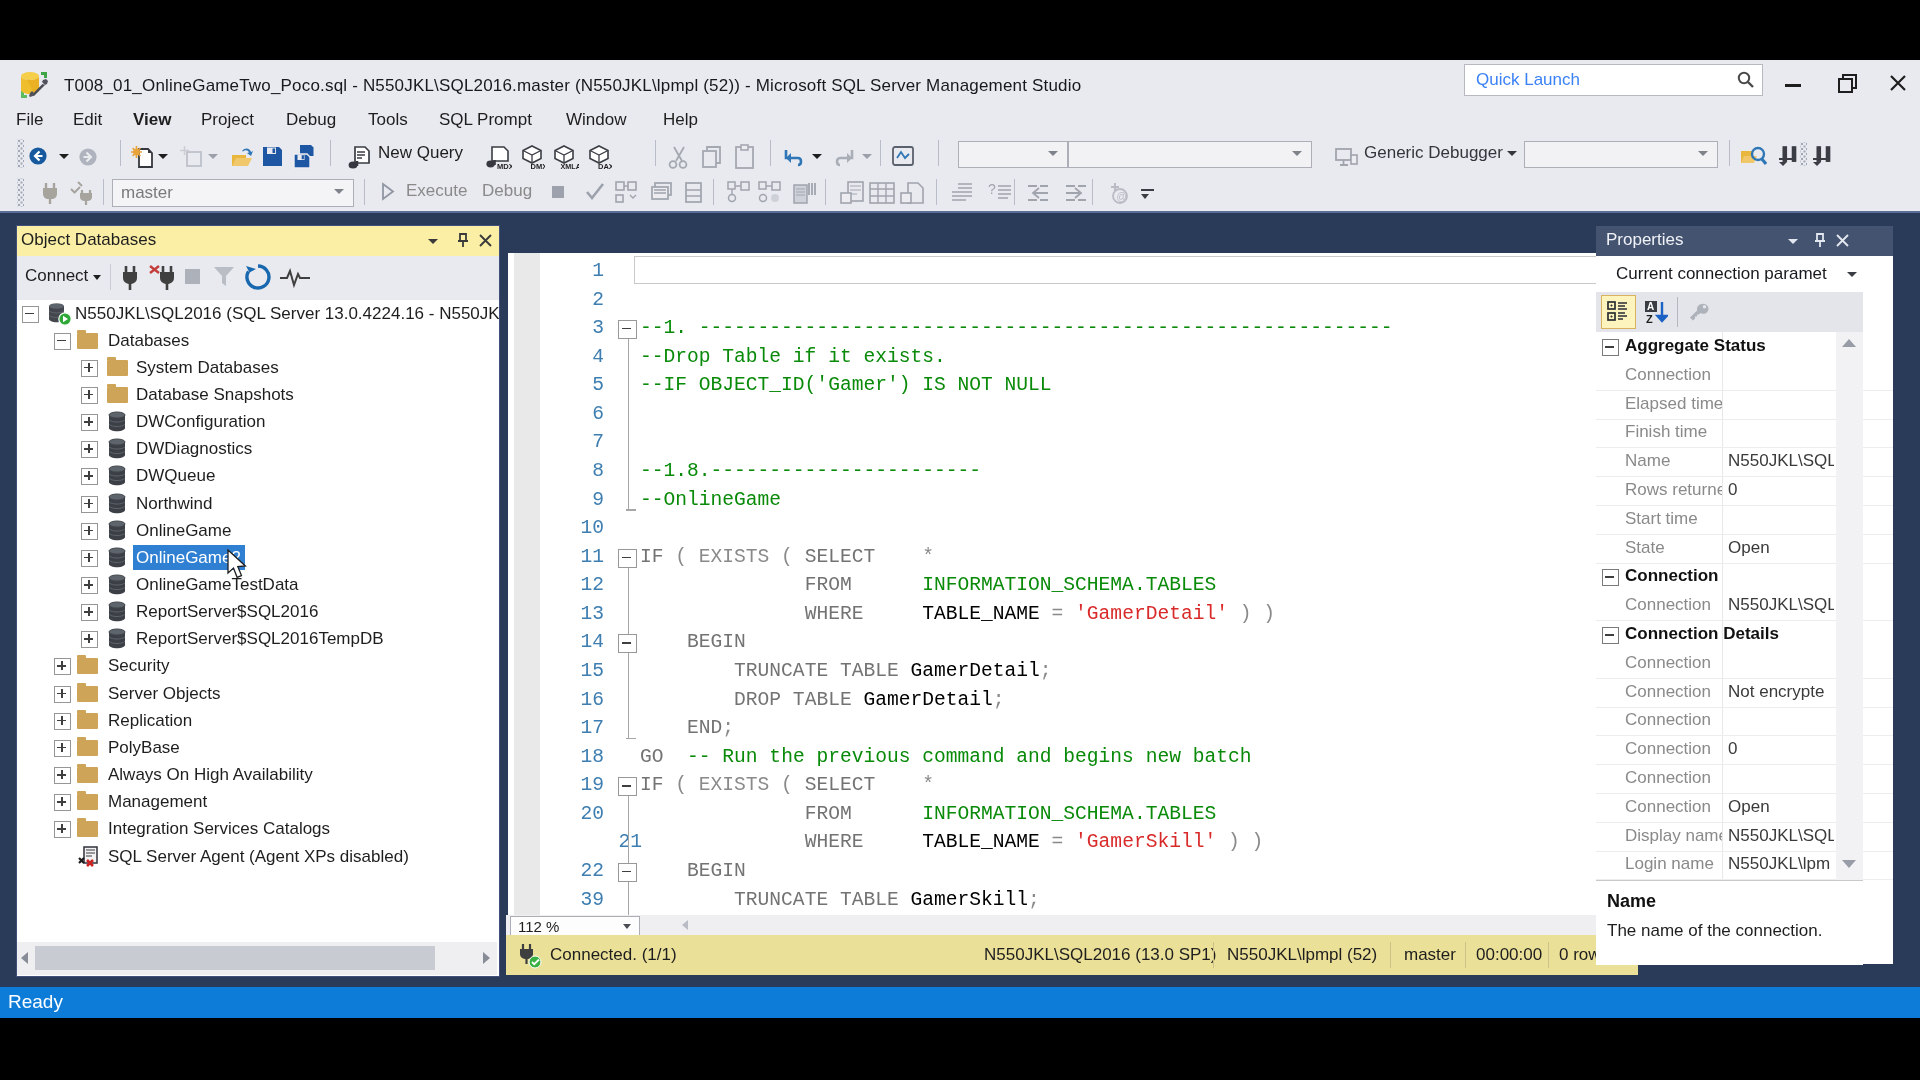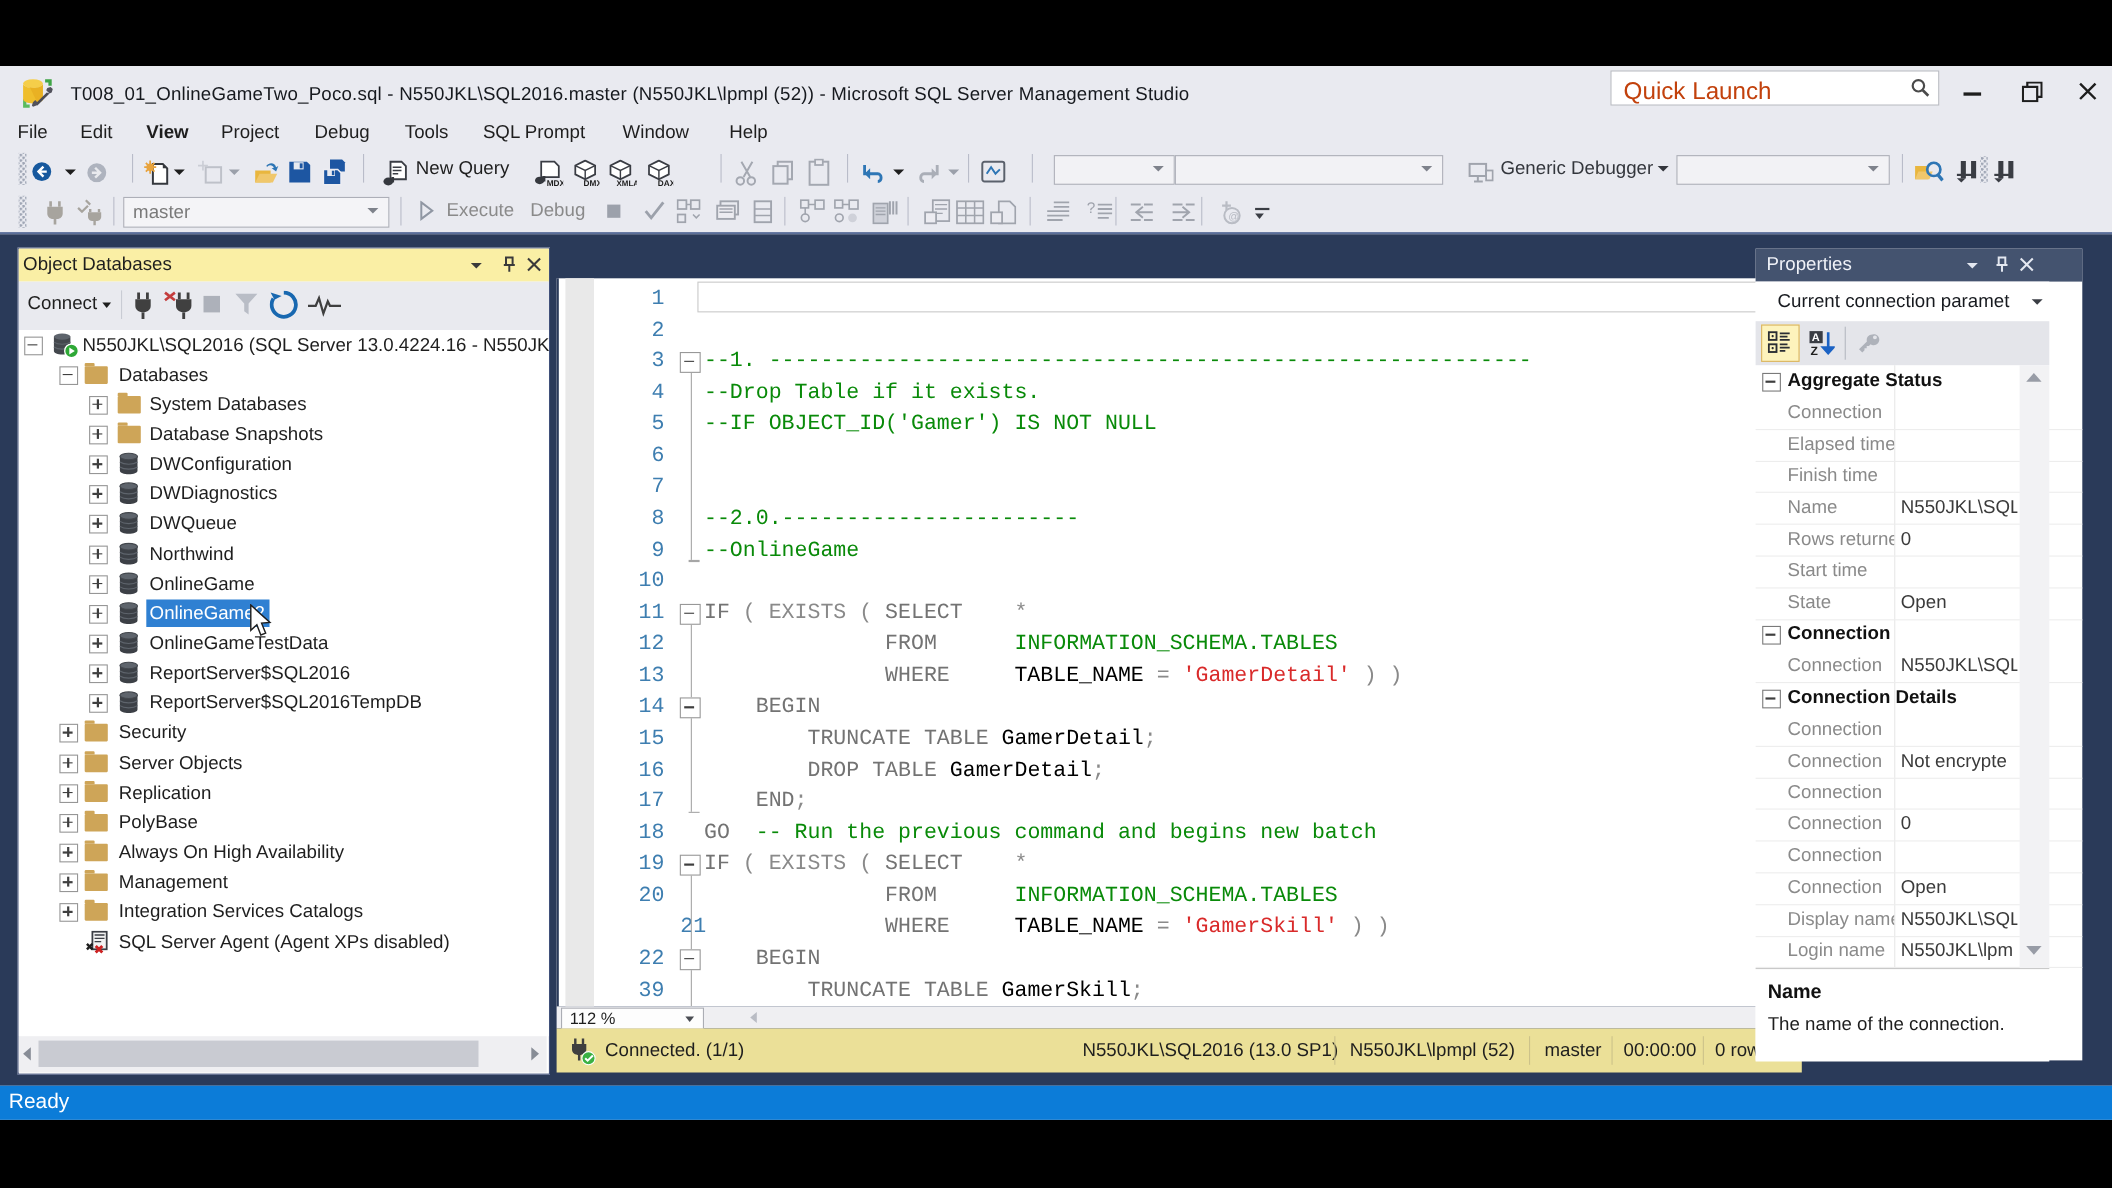--- a/index.html
+++ b/index.html
@@ -65,21 +65,21 @@
         <path d="M22 2h6v6h-3V5h-3z" fill="#3FA546"></path>
         <path d="M2 20h3v5h3v3H2z" fill="#5BBB5E"></path>
         <ellipse cx="11" cy="6" rx="9" ry="4" fill="#F5CE4A"></ellipse>
         <path d="M2 6v14c0 2.2 4 4 9 4s9-1.8 9-4V6c0 2.2-4 4-9 4S2 8.2 2 6z" fill="#EFBE2C"></path>
         <path d="M20 6v14c0 1.5-2 2.9-5 3.5L8 9c1 .6 2.9 1 5 1 4 0 7-1.7 7-4z" fill="#E5A81E" opacity="0.6"></path>
         <path d="M26 15l-11 11-2.5-1 11-11z" fill="#4C4C55"></path>
         <path d="M13 21l3 3-2 2-3 1-1-1 1-3zM23 12l3 3 2-1 1-3-2-2-3 1z" fill="#52525C"></path>
       </svg>
       <span class="abs" style="left:64px;top:16px;font-size:17px;color:#16191E;letter-spacing:0.18px;">T008_01_OnlineGameTwo_Poco.sql - N550JKL\SQL2016.master (N550JKL\lpmpl (52)) - Microsoft SQL Server Management Studio</span>
       <div class="abs" style="left:1464px;top:4px;width:297px;height:30px;background:#FFFFFF;border:1px solid #B7B9C0;">
-        <span class="abs" style="left:11px;top:5px;font-size:22px;color:#c2410c;">Quick Launch</span>
+        <span class="abs" style="left:11px;top:5px;font-size:17px;color:#3b82f6;">Quick Launch</span>
         <svg class="abs" style="right:7px;top:5px;" width="19" height="19" viewBox="0 0 19 19">
           <circle cx="8" cy="8" r="5.2" fill="none" stroke="#4A4A4A" stroke-width="2"></circle>
           <path d="M12 12l5 5" stroke="#4A4A4A" stroke-width="2.4"></path>
         </svg>
       </div>
       <div class="abs" style="left:1785px;top:24px;width:16px;height:3px;background:#1E1E1E;"></div>
       <svg class="abs" style="left:1838px;top:14px;" width="19" height="19" viewBox="0 0 19 19">
         <rect x="1" y="5" width="13" height="13" fill="none" stroke="#1E1E1E" stroke-width="2"></rect>
         <path d="M5 5V1h13v13h-4" fill="none" stroke="#1E1E1E" stroke-width="2"></path>
       </svg>
@@ -480,21 +480,21 @@
           <div class="ln" style="top:461.1px;">17</div>
           <div class="ln" style="top:489.7px;">18</div>
           <div class="ln" style="top:518.3px;">19</div>
           <div class="ln" style="top:546.8px;">20</div>
           <div class="ln" style="top:575.4px;padding-left:38px;">21</div>
           <div class="ln" style="top:604.0px;">22</div>
           <div class="ln" style="top:632.5px;">39</div>
           <div class="cl" style="top:61.1px;"><span class="cm">--1. -----------------------------------------------------------</span></div>
           <div class="cl" style="top:89.7px;"><span class="cm">--Drop Table if it exists.</span></div>
           <div class="cl" style="top:118.3px;"><span class="cm">--IF OBJECT_ID('Gamer') IS NOT NULL</span></div>
-          <div class="cl" style="top:204.0px;"><span class="cm">--2.0.-----------------------</span></div>
+          <div class="cl" style="top:204.0px;"><span class="cm">--1.8.-----------------------</span></div>
           <div class="cl" style="top:232.6px;"><span class="cm">--OnlineGame</span></div>
           <div class="cl" style="top:289.7px;"><span class="kw">IF</span><span class="gy"> ( EXISTS ( </span><span class="kw">SELECT</span><span class="gy">    *</span></div>
           <div class="cl" style="top:318.3px;">              <span class="kw">FROM</span>      <span class="tb">INFORMATION_SCHEMA.TABLES</span></div>
           <div class="cl" style="top:346.8px;">              <span class="kw">WHERE</span>     TABLE_NAME <span class="gy">=</span> <span class="st">'GamerDetail'</span><span class="gy"> ) )</span></div>
           <div class="cl" style="top:375.4px;">    <span class="kw">BEGIN</span></div>
           <div class="cl" style="top:404.0px;">        <span class="kw">TRUNCATE TABLE</span> GamerDetail<span class="gy">;</span></div>
           <div class="cl" style="top:432.6px;">        <span class="kw">DROP TABLE</span> GamerDetail<span class="gy">;</span></div>
           <div class="cl" style="top:461.1px;">    <span class="kw">END</span><span class="gy">;</span></div>
           <div class="cl" style="top:489.7px;"><span class="kw">GO</span>  <span class="cm">-- Run the previous command and begins new batch</span></div>
           <div class="cl" style="top:518.3px;"><span class="kw">IF</span><span class="gy"> ( EXISTS ( </span><span class="kw">SELECT</span><span class="gy">    *</span></div>

